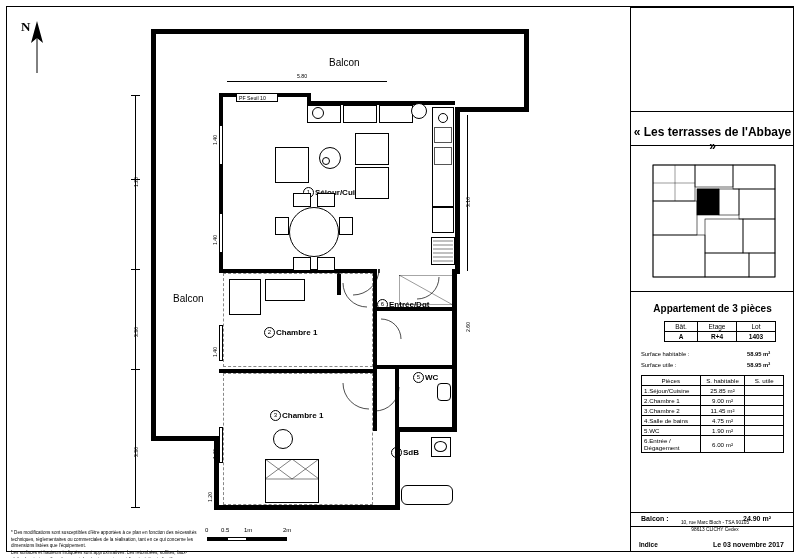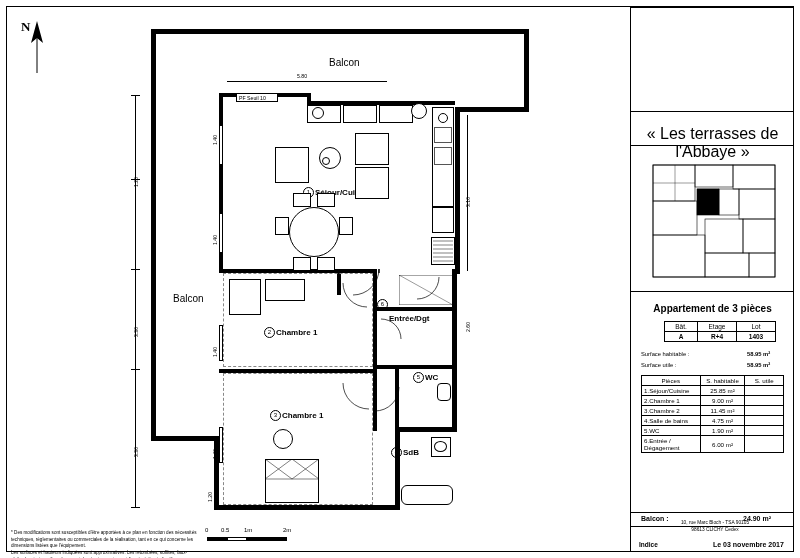--- a/index.html
+++ b/index.html
@@ -33,21 +33,21 @@
   .fbox{position:absolute;border:1px solid #000;box-sizing:border-box;background:#fff;}
   .fbox2{position:absolute;border:1px solid #555;box-sizing:border-box;background:#fff;}
   .fell{position:absolute;border:1px solid #000;border-radius:50%;box-sizing:border-box;background:#fff;}
   .dashed{position:absolute;border:1px dashed #888;box-sizing:border-box;}
 
   
   .rp{position:absolute;left:631px;top:7px;width:163px;height:544px;}
   .rp .hline{position:absolute;left:0;width:163px;height:0;border-top:1px solid #000;}
   .title1{position:absolute;width:163px;text-align:center;font-size:9.5px;font-weight:bold;}
   .title2{position:absolute;width:163px;text-align:center;font-size:9.5px;font-weight:bold;}
-  .title3{position:absolute;width:163px;text-align:center;font-size:16px;font-weight:normal;}
+  .title3{position:absolute;width:163px;text-align:center;font-size:12px;font-weight:bold;}
   .appt{position:absolute;width:163px;text-align:center;font-size:10px;font-weight:bold;}
 
   table.tbl{border-collapse:collapse;font-size:6.2px;}
   table.tbl td,table.tbl th{border:1px solid #000;padding:1px 2px;font-weight:normal;}
 
   .keyplan{position:absolute;left:14px;top:152px;width:136px;height:122px;}
 
   .footnote{position:absolute;font-size:4.6px;line-height:1.45;color:#000;}
   .scalebar{position:absolute;}
   .sbseg{position:absolute;height:4px;border:1px solid #000;box-sizing:border-box;}
@@ -166,21 +166,21 @@
     <div class="circnum" style="left:263px;top:403px;">3</div>
     <div class="roomname" style="left:275px;top:404px;">Chambre 1</div>
 
     <div class="circnum" style="left:384px;top:440px;">4</div>
     <div class="roomname" style="left:396px;top:441px;">SdB</div>
 
     <div class="circnum" style="left:406px;top:365px;">5</div>
     <div class="roomname" style="left:418px;top:366px;">WC</div>
 
     <div class="circnum" style="left:370px;top:292px;">6</div>
-    <div class="roomname" style="left:382px;top:307px;">Entrée/Dgt</div>
+    <div class="roomname" style="left:382px;top:293px;">Entrée/Dgt</div>
 
     <div class="fbox" style="left:425px;top:100px;width:22px;height:100px;"></div>
     <div class="fell" style="left:431px;top:106px;width:10px;height:10px;"></div>
     <div class="fbox2" style="left:427px;top:120px;width:18px;height:16px;"></div>
     <div class="fbox2" style="left:427px;top:140px;width:18px;height:18px;"></div>
     <div class="fbox" style="left:425px;top:200px;width:22px;height:26px;"></div>
     <div class="fbox" style="left:424px;top:230px;width:24px;height:28px;"></div>
     <svg style="position:absolute;left:424px;top:230px;" width="24" height="28">
       <line x1="2" y1="4" x2="22" y2="4" stroke="#000" stroke-width="0.5"></line>
       <line x1="2" y1="8" x2="22" y2="8" stroke="#000" stroke-width="0.5"></line>

